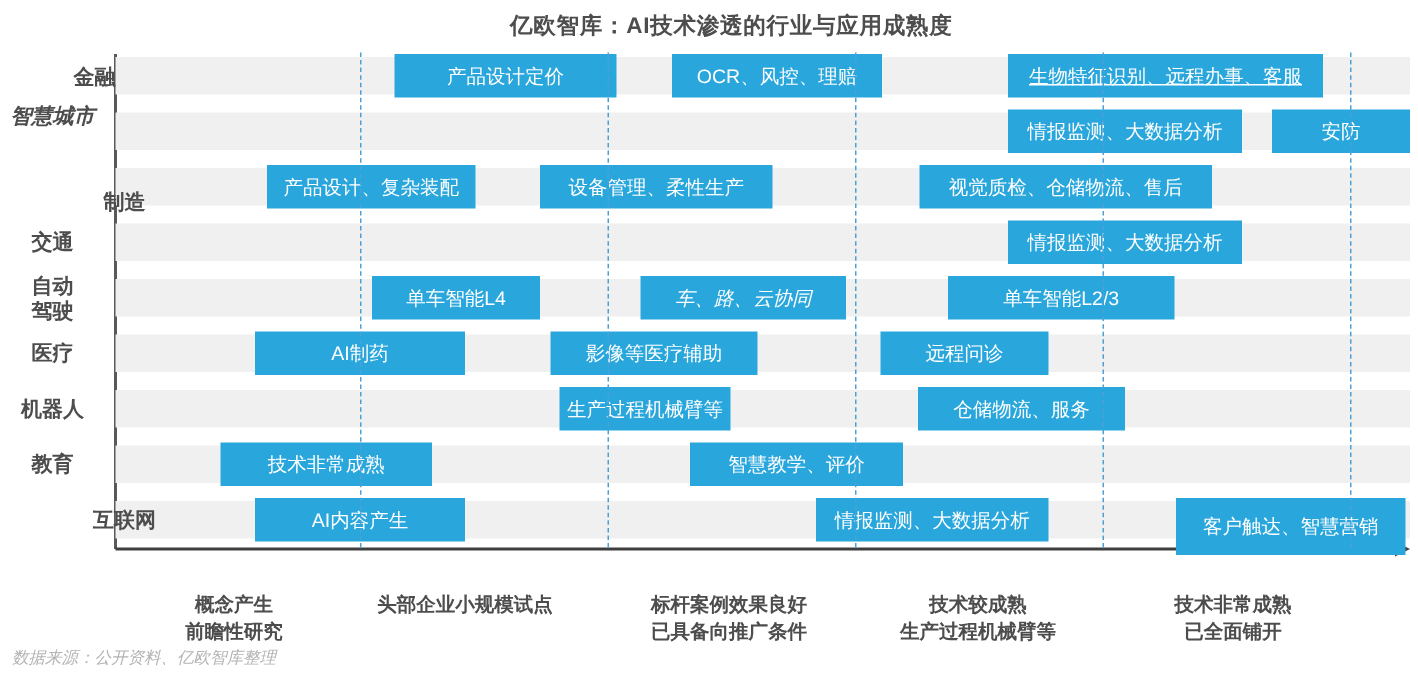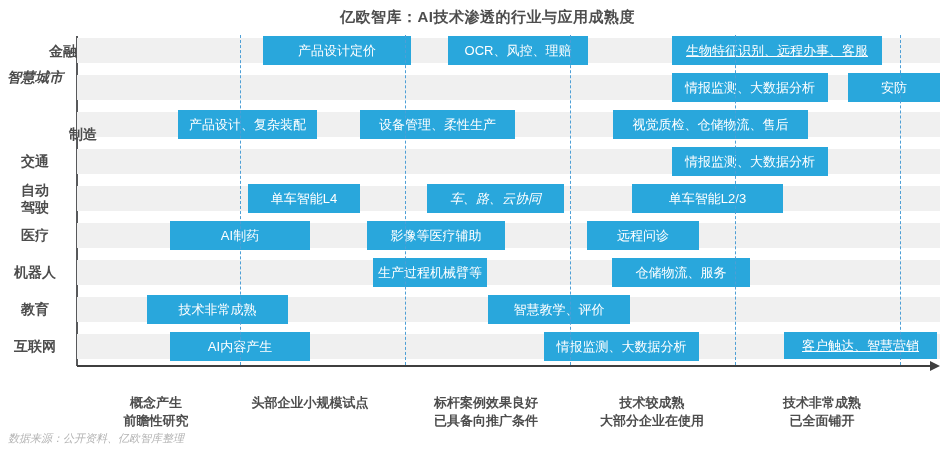--- a/index.html
+++ b/index.html
@@ -102,35 +102,35 @@
     <div class="chart-bar" style="left: 170px; top: 221px; width: 140px; height: 29px;">AI制药</div>
     <div class="chart-bar" style="left: 367px; top: 221px; width: 138px; height: 29px;">影像等医疗辅助</div>
     <div class="chart-bar" style="left: 587px; top: 221px; width: 112px; height: 29px;">远程问诊</div>
     <div class="row-track" style="left: 77px; top: 260px; width: 863px; height: 25px;"></div>
     <div class="row-label" style="top: 254px; height: 37px;">机器人</div>
     <div class="chart-bar" style="left: 373px; top: 258px; width: 114px; height: 29px;">生产过程机械臂等</div>
     <div class="chart-bar" style="left: 612px; top: 258px; width: 138px; height: 29px;">仓储物流、服务</div>
     <div class="row-track" style="left: 77px; top: 297px; width: 863px; height: 25px;"></div>
     <div class="row-label" style="top: 291px; height: 37px;">教育</div>
     <div class="chart-bar" style="left: 147px; top: 295px; width: 141px; height: 29px;">技术非常成熟</div>
-    <div class="chart-bar" style="left: 460px; top: 295px; width: 142px; height: 29px; margin-left: 28px;">智慧教学、评价</div>
+    <div class="chart-bar" style="left: 460px; top: 295px; width: 142px; height: 29px;">智慧教学、评价</div>
     <div class="row-track" style="left: 77px; top: 334px; width: 863px; height: 25px;"></div>
-    <div class="row-label" style="top: 328px; height: 37px;">互联网</div>
+    <div class="row-label" style="top: 328px; height: 37px; padding-left: 48px;">互联网</div>
     <div class="chart-bar" style="left: 170px; top: 332px; width: 140px; height: 29px;">AI内容产生</div>
     <div class="chart-bar" style="left: 544px; top: 332px; width: 155px; height: 29px;">情报监测、大数据分析</div>
-    <div class="chart-bar" style="left: 784px; top: 332px; width: 153px; height: 27px; text-decoration: underline;">客户触达、智慧营销</div>
+    <div class="chart-bar" style="left: 784px; top: 332px; width: 153px; height: 38px;">客户触达、智慧营销</div>
     <div class="dashed-line" style="left: 240px;"></div>
     <div class="dashed-line" style="left: 405px;"></div>
     <div class="dashed-line" style="left: 570px;"></div>
     <div class="dashed-line" style="left: 735px;"></div>
     <div class="dashed-line" style="left: 900px;"></div>
     <div class="stage-label" style="left: 156px;">概念产生
 前瞻性研究</div>
     <div class="stage-label" style="left: 310px;">头部企业小规模试点</div>
     <div class="stage-label" style="left: 486px;">标杆案例效果良好
 已具备向推广条件</div>
     <div class="stage-label" style="left: 652px;">技术较成熟
-大部分企业在使用</div>
+生产过程机械臂等</div>
     <div class="stage-label" style="left: 822px;">技术非常成熟
 已全面铺开</div>
   </div>
 
 <div id="footer">数据来源：公开资料、亿欧智库整理</div>
 
 </body></html>

